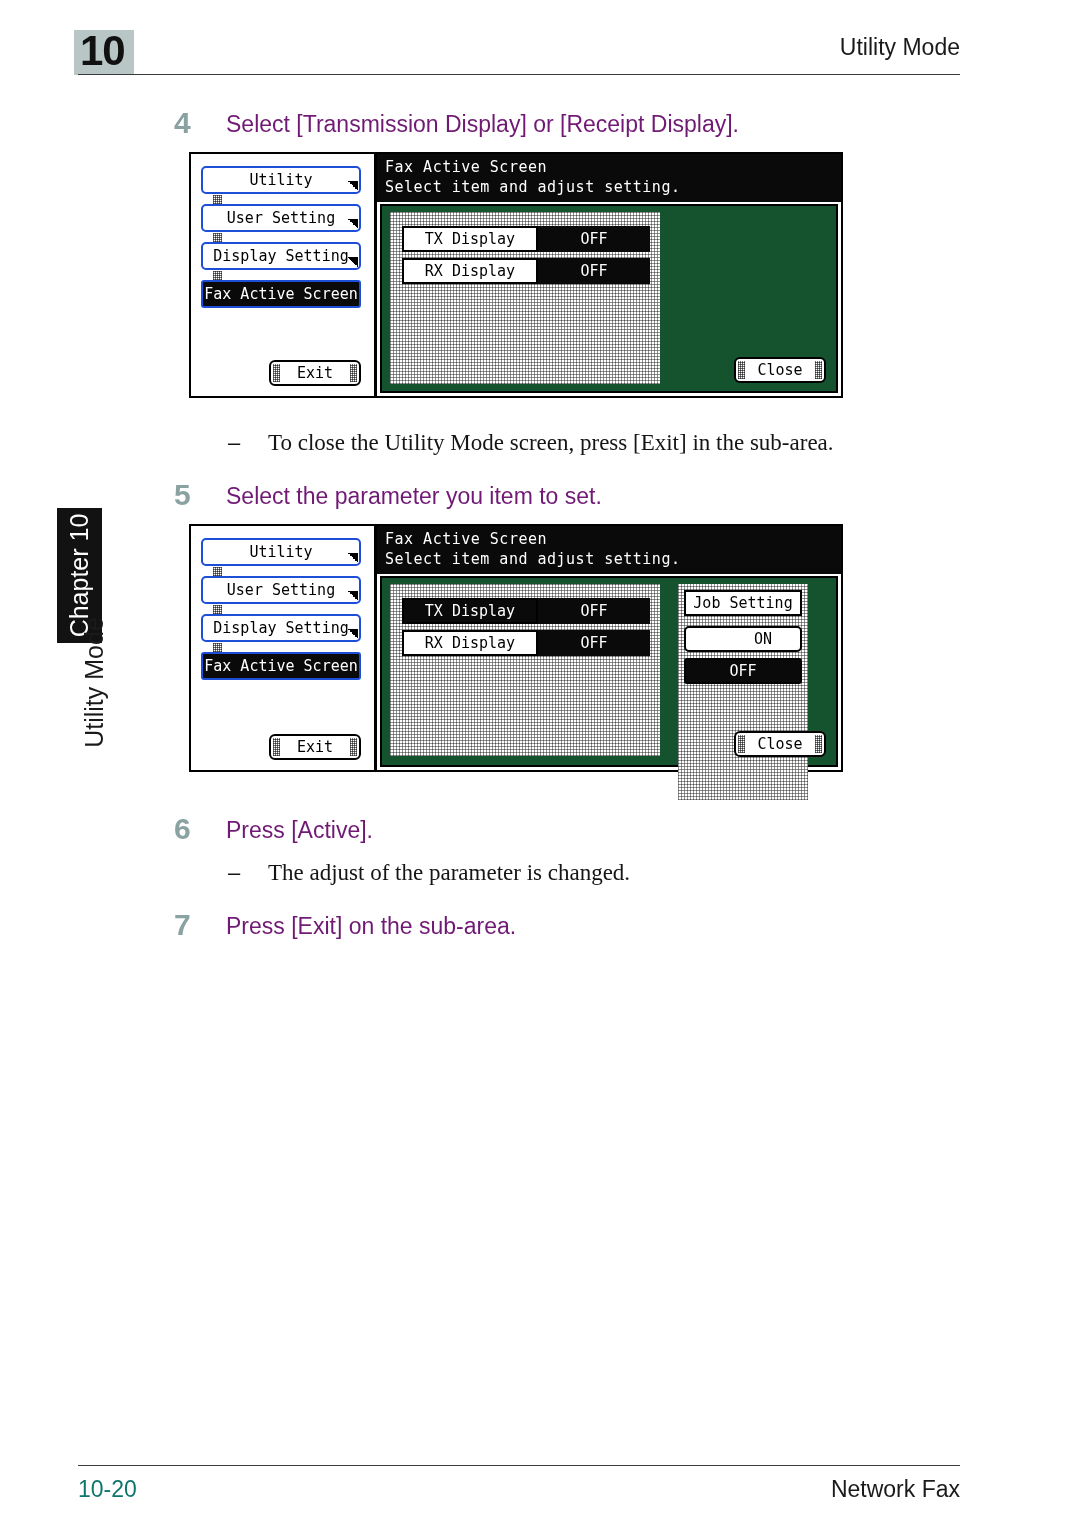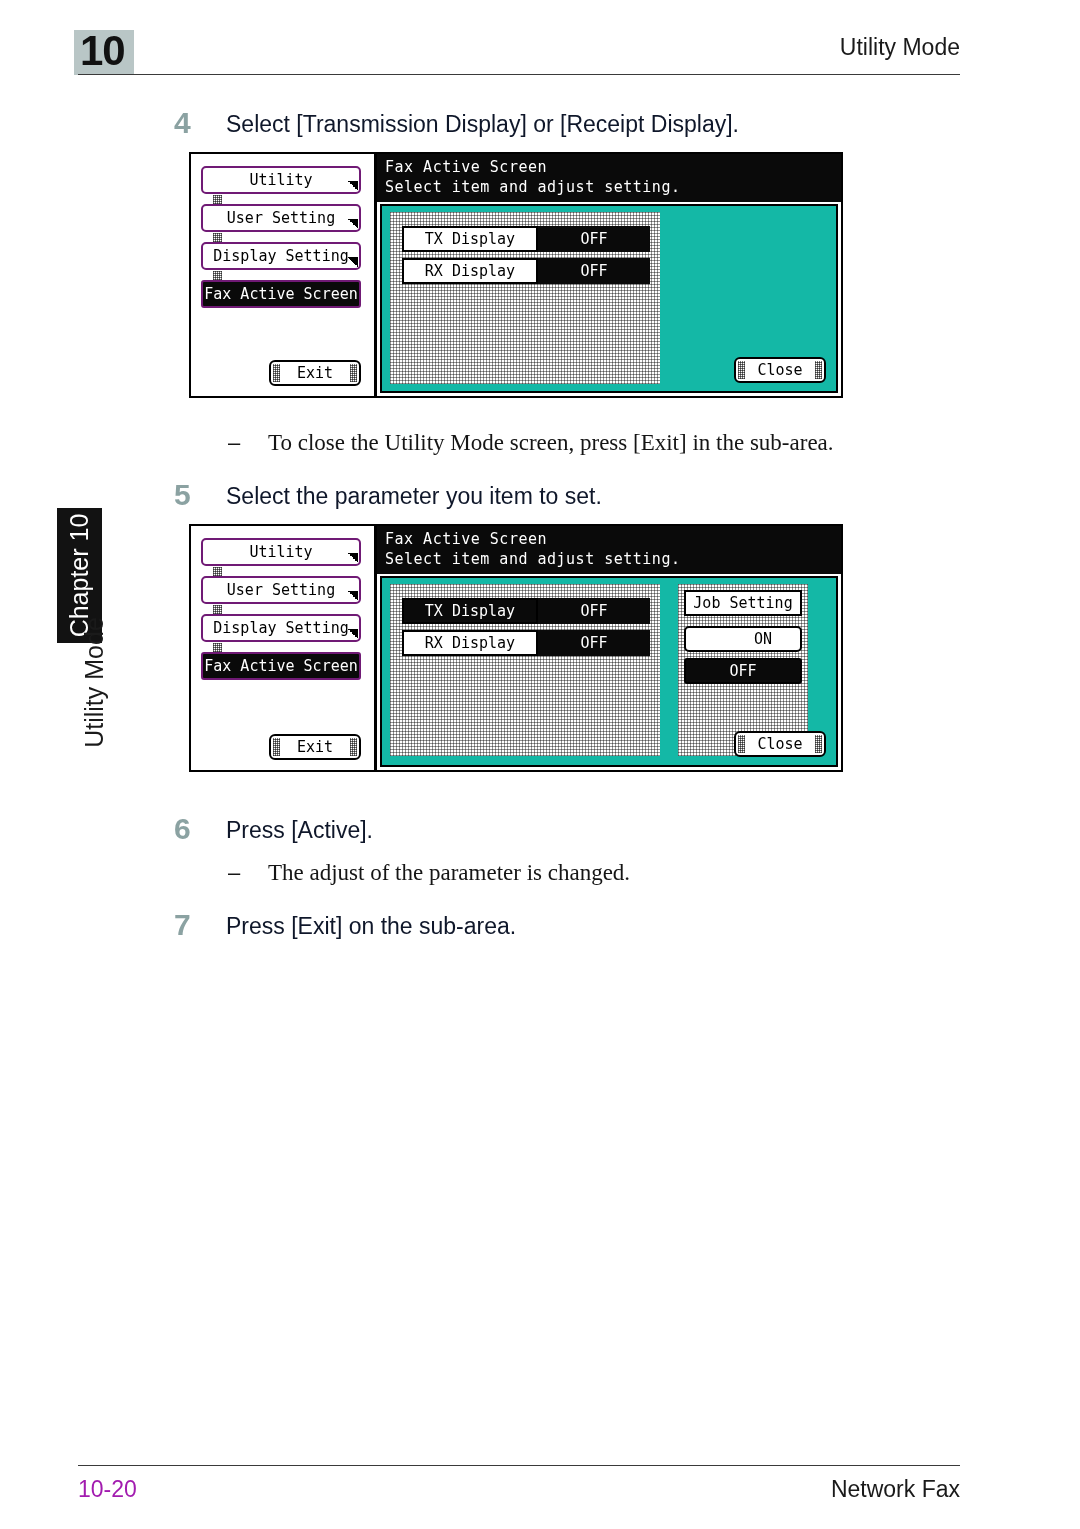--- a/index.html
+++ b/index.html
@@ -50,37 +50,37 @@
 
   
   .step{position:absolute;}
   .step-num{
     position:absolute;left:0;top:0;width:42px;
     font-size:30px;font-weight:bold;color:#8ba2a2;text-align:left;
     line-height:34px;
   }
   .step-text{
     position:absolute;left:52px;top:2px;
-    font-size:23px;color:#0f172a;line-height:32px;white-space:nowrap;
+    font-size:23px;color:#701a75;line-height:32px;white-space:nowrap;
   }
   .sub{position:absolute;}
   .sub-dash{
     position:absolute;left:0;top:0;width:24px;
     font-size:22px;color:#151515;line-height:30px;
   }
   .sub-text{
     position:absolute;left:40px;top:0;
     font-size:23px;color:#151515;line-height:30px;white-space:nowrap;font-family:Liberation Serif, serif;
   }
 
   
   #footer-rule{
     position:absolute;left:78px;top:1465px;width:882px;height:1px;background:#3a3a3a;
   }
-  #footer-page{position:absolute;left:78px;top:1476px;font-size:23px;color:#a21caf;}
+  #footer-page{position:absolute;left:78px;top:1476px;font-size:23px;color:#0f766e;}
   #footer-doc{position:absolute;right:120px;top:1476px;font-size:23px;color:#1a1a1a;margin-left:28px;}
 
   
   .lcd{
     position:absolute;
     background:#ffffff;
     border:2px solid #000;
     box-sizing:border-box;
   }
   .lcd-left{
@@ -97,41 +97,41 @@
   .lcd-title-1{
     font-family:"DejaVu Sans Mono","Liberation Mono",monospace;
     font-size:15px;line-height:20px;letter-spacing:.5px;color:#fff;
   }
   .lcd-title-2{
     font-family:"DejaVu Sans Mono","Liberation Mono",monospace;
     font-size:15px;line-height:20px;letter-spacing:.5px;color:#fff;
   }
   .lcd-body{
     position:absolute;left:3px;top:50px;right:3px;bottom:3px;
-    border:2px solid #000;box-sizing:border-box;background:#14b8a6;
+    border:2px solid #000;box-sizing:border-box;background:#14532d;
   }
 
   
   .tex{
     background-color:#ffffff;
     background-image:
       repeating-linear-gradient(0deg,rgba(0,0,0,.42) 0 1px,rgba(0,0,0,0) 1px 3px),
       repeating-linear-gradient(90deg,rgba(0,0,0,.42) 0 1px,rgba(0,0,0,0) 1px 3px);
   }
   .tex-dense{
     background-color:#ffffff;
     background-image:
       repeating-linear-gradient(0deg,rgba(0,0,0,.55) 0 1px,rgba(0,0,0,0) 1px 2px),
       repeating-linear-gradient(90deg,rgba(0,0,0,.55) 0 1px,rgba(0,0,0,0) 1px 2px);
   }
 
   
   .bc{
     position:absolute;left:10px;width:160px;height:28px;
-    border:2px solid #701a75;border-radius:5px;box-sizing:border-box;
+    border:2px solid #1d4ed8;border-radius:5px;box-sizing:border-box;
     background:#fff;
     font-family:"DejaVu Sans Mono","Liberation Mono",monospace;
     font-size:15px;color:#000;line-height:24px;text-align:center;
     letter-spacing:0px;white-space:nowrap;overflow:hidden;
   }
   .bc.sel{background:#0a0a0a;color:#fff;border-radius:3px;}
   .bc .fold{
     position:absolute;right:1px;bottom:1px;width:10px;height:10px;
     background:linear-gradient(225deg,#000 0 50%,transparent 50% 100%);
   }
@@ -339,21 +339,21 @@
         <div class="srow" style="left:12px;top:46px;width:248px;">
           <div class="skey" style="width:136px;">
             <span>RX Display</span>
           </div>
           <div class="sval" style="left:136px;width:112px;">
             <span>OFF</span>
           </div>
         </div>
       </div>
 
-      <div class="optcol tex" style="left:296px;top:6px;width:130px;height:172px;">
+      <div class="optcol tex" style="left:296px;top:6px;width:130px;height:216px;">
         <div class="opt-head">
           <span>Job Setting</span>
         </div>
         <div class="opt" style="top:42px;padding-left:40px;">
           <span>ON</span>
         </div>
         <div class="opt sel" style="top:74px;">
           <span>OFF</span>
         </div>
       </div>

